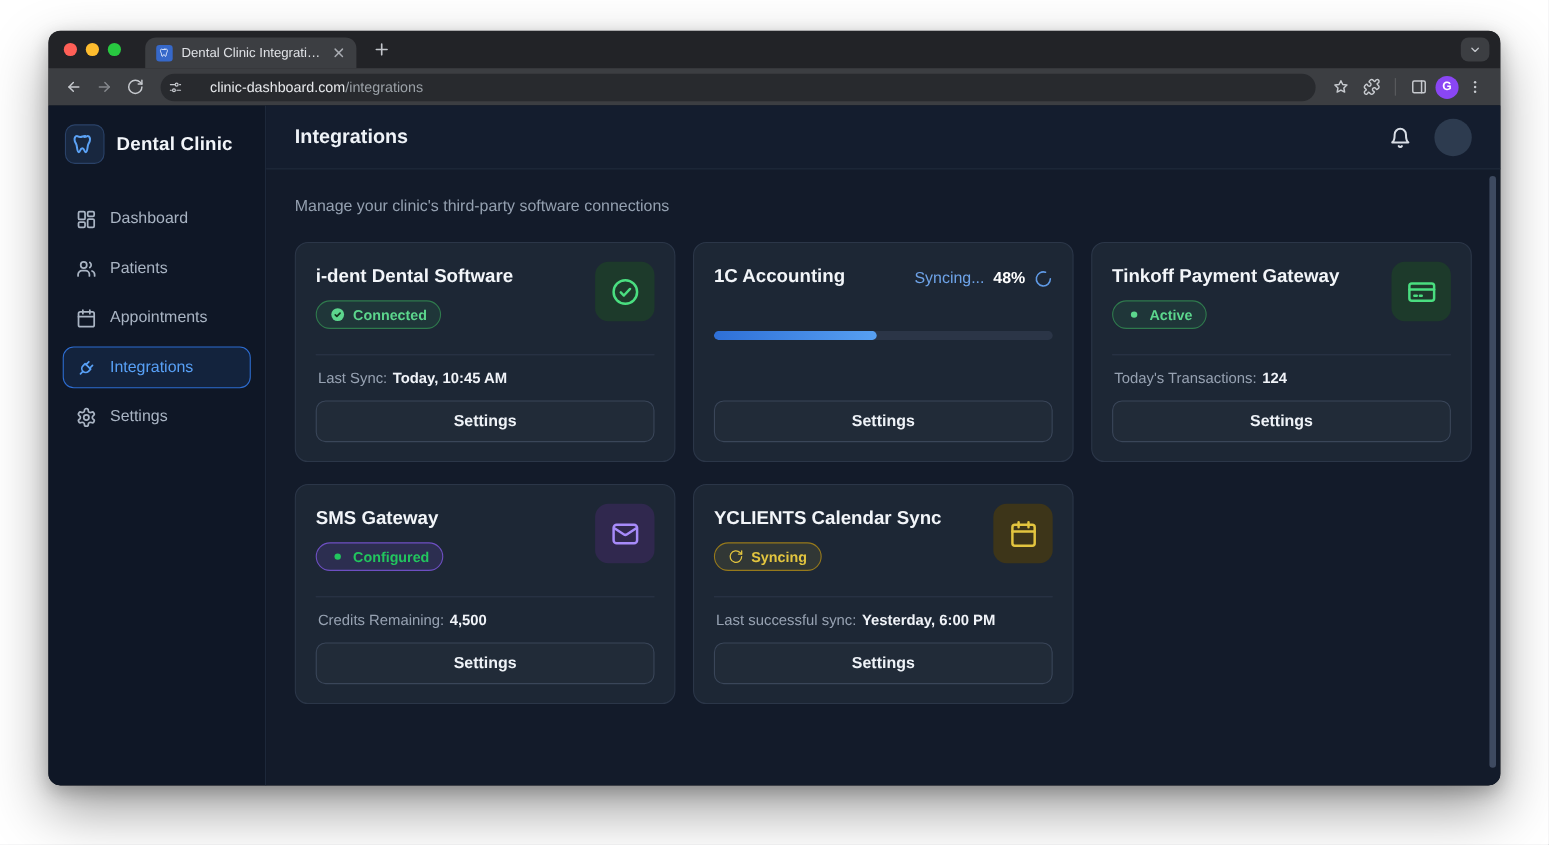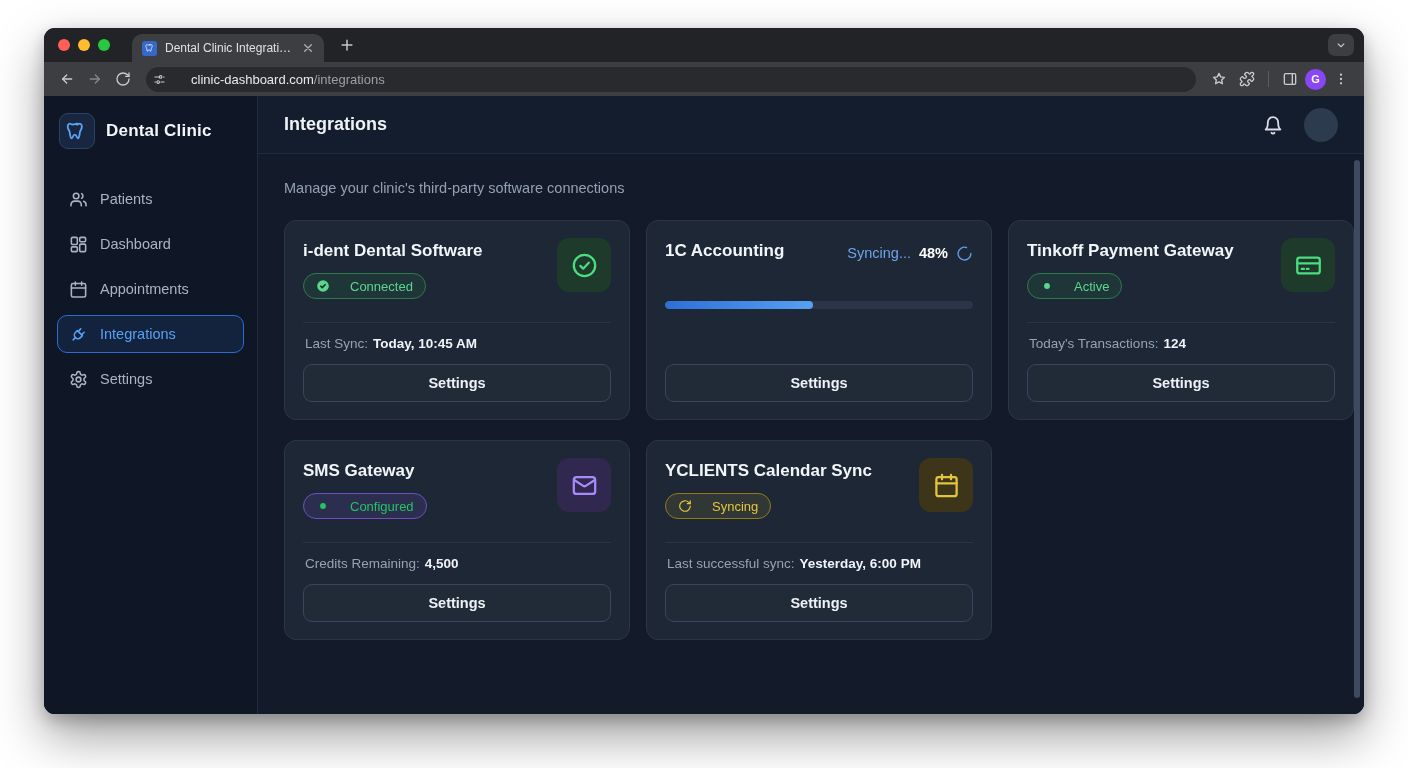--- a/index.html
+++ b/index.html
@@ -43,21 +43,21 @@
   .url{font-size:13px;white-space:nowrap;overflow:hidden;}
   .url .domain{color:#e8eaed;}
   .url .path{color:#9aa0a6;}
   .vdiv{width:1px;height:16px;background:#5a5c60;margin:0 6px;flex:none;}
   .chrome-avatar{width:21px;height:21px;border-radius:50%;background:#8a46f4;color:#fff;font-size:11px;
     font-weight:700;display:grid;place-items:center;cursor:pointer;flex:none;}
 
   
   .app{display:flex;height:618px;background:#131b2a;}
 
-  .sidebar{width:214px;flex:none;background:#0f1726;border-right:1px solid #202b3d;padding:12px 13px;}
+  .sidebar{width:198px;flex:none;background:#0f1726;border-right:1px solid #202b3d;padding:12px 13px;}
   .brand{display:flex;align-items:center;gap:11px;padding:4px 2px;height:46px;}
   .brand-logo{width:36px;height:36px;border-radius:9px;background:#18273f;border:1px solid #2a4268;
     color:#5ba2f6;display:grid;place-items:center;flex:none;}
   .brand-logo svg{width:22px;height:22px;}
   .brand-name{font-size:17px;font-weight:700;color:#f2f5f9;letter-spacing:.2px;}
   .nav{margin-top:26px;display:flex;flex-direction:column;gap:7px;}
   .nav-item{display:flex;align-items:center;gap:12px;height:38px;padding:0 11px;border-radius:10px;
     color:#a9b4c3;font-size:14.5px;border:1.5px solid transparent;cursor:pointer;}
   .nav-item .nicon{width:19px;height:19px;flex:none;}
   .nav-item .nicon svg{width:19px;height:19px;}
@@ -74,22 +74,22 @@
 
   .page{padding:26px 26px 0;}
   .page h1{margin:2px 0 9px;font-size:23px;font-weight:700;color:#f1f5fa;letter-spacing:.2px;}
   .page .sub{font-size:14.5px;color:#94a0b0;}
   .grid{margin-top:24px;display:grid;grid-template-columns:repeat(3,346px);gap:20px 16px;}
 
   .card{height:200px;background:#1d2735;border:1px solid #2b3648;border-radius:12px;padding:17px 18px;
     display:flex;flex-direction:column;}
   .card-top{display:flex;justify-content:space-between;align-items:flex-start;}
   .card-title{font-size:17px;font-weight:700;color:#f2f5f9;margin:3px 0 12px;}
-  .badge{display:inline-flex;align-items:center;gap:20px;height:26px;padding:0 12px;border-radius:13px;
-    font-size:13px;border:1px solid;width:max-content;}
+  .badge{display:inline-flex;align-items:center;gap:7px;height:26px;padding:0 12px;border-radius:13px;
+    font-size:13px;border:1px solid;width:max-content;font-weight:bold;}
   .badge svg{width:14px;height:14px;}
   .badge.green{color:#5cd68d;border-color:#2f7a4d;background:rgba(46,160,87,.13);}
   .badge.purple{color:#22c55e;border-color:#6d4fc2;background:rgba(139,92,246,.14);}
   .badge.yellow{color:#e3c53f;border-color:#96791b;background:rgba(227,197,63,.10);}
   .tile{width:54px;height:54px;border-radius:12px;display:grid;place-items:center;flex:none;}
   .tile svg{width:27px;height:27px;}
   .tile.green{background:#1d3a2b;color:#4ade80;}
   .tile.purple{background:#30284e;color:#a78bfa;}
   .tile.yellow{background:#3d3519;color:#e3c53f;}
   .sync-status{display:flex;gap:8px;margin-top:7px;font-size:14.5px;color:#6ea3e8;}
@@ -211,38 +211,38 @@
             <svg viewBox="0 0 24 24" fill="none" stroke="currentColor" stroke-width="2" stroke-linecap="round" stroke-linejoin="round">
               <path d="M12 4c-1.8 0-2.5.9-4.5.9S5.1 4 4.3 4C2.5 4 1.5 6.2 2.1 8.7c.4 1.8 1.3 2.5 1.8 4.2.6 2.1.6 7.1 2.3 7.1 1.5 0 1.1-4 3.4-4s1.9 4 3.4 4c1.7 0 1.7-5 2.3-7.1.5-1.7 1.4-2.4 1.8-4.2.6-2.5-.4-4.7-2.2-4.7-.8 0-1.1.9-3.1.9S13.8 4 12 4Z"></path>
             </svg>
           </span>
         <span class="brand-name">Dental Clinic</span>
       </div>
       <nav class="nav" id="nav">
           <div class="nav-item">
        <span class="nicon">
               <svg viewBox="0 0 24 24" fill="none" stroke="currentColor" stroke-width="2" stroke-linecap="round" stroke-linejoin="round">
+                <rect x="3" y="3" width="7.5" height="9" rx="1.5"></rect>
+                <rect x="13.5" y="3" width="7.5" height="5.5" rx="1.5"></rect>
+                <rect x="13.5" y="11.5" width="7.5" height="9.5" rx="1.5"></rect>
+                <rect x="3" y="15" width="7.5" height="6" rx="1.5"></rect>
+              </svg>
+            </span>
+       <span>Dashboard</span>
+     </div>
+          <div class="nav-item">
+       <span class="nicon">
+              <svg viewBox="0 0 24 24" fill="none" stroke="currentColor" stroke-width="2" stroke-linecap="round" stroke-linejoin="round">
                 <circle cx="9" cy="7.5" r="3.5"></circle>
                 <path d="M2.5 20v-1.5A4.5 4.5 0 0 1 7 14h4a4.5 4.5 0 0 1 4.5 4.5V20"></path>
                 <path d="M16 4.6a3.5 3.5 0 0 1 0 5.8"></path>
                 <path d="M21.5 20v-1.4a4.5 4.5 0 0 0-3-4.3"></path>
               </svg>
             </span>
        <span>Patients</span>
-     </div>
-          <div class="nav-item">
-       <span class="nicon">
-              <svg viewBox="0 0 24 24" fill="none" stroke="currentColor" stroke-width="2" stroke-linecap="round" stroke-linejoin="round">
-                <rect x="3" y="3" width="7.5" height="9" rx="1.5"></rect>
-                <rect x="13.5" y="3" width="7.5" height="5.5" rx="1.5"></rect>
-                <rect x="13.5" y="11.5" width="7.5" height="9.5" rx="1.5"></rect>
-                <rect x="3" y="15" width="7.5" height="6" rx="1.5"></rect>
-              </svg>
-            </span>
-       <span>Dashboard</span>
      </div>
           <div class="nav-item">
        <span class="nicon">
               <svg viewBox="0 0 24 24" fill="none" stroke="currentColor" stroke-width="2" stroke-linecap="round" stroke-linejoin="round">
                 <rect x="3" y="4.5" width="18" height="17" rx="2"></rect>
                 <path d="M8 2.5v4M16 2.5v4M3 10h18"></path>
               </svg>
             </span>
        <span>Appointments</span>
      </div>

